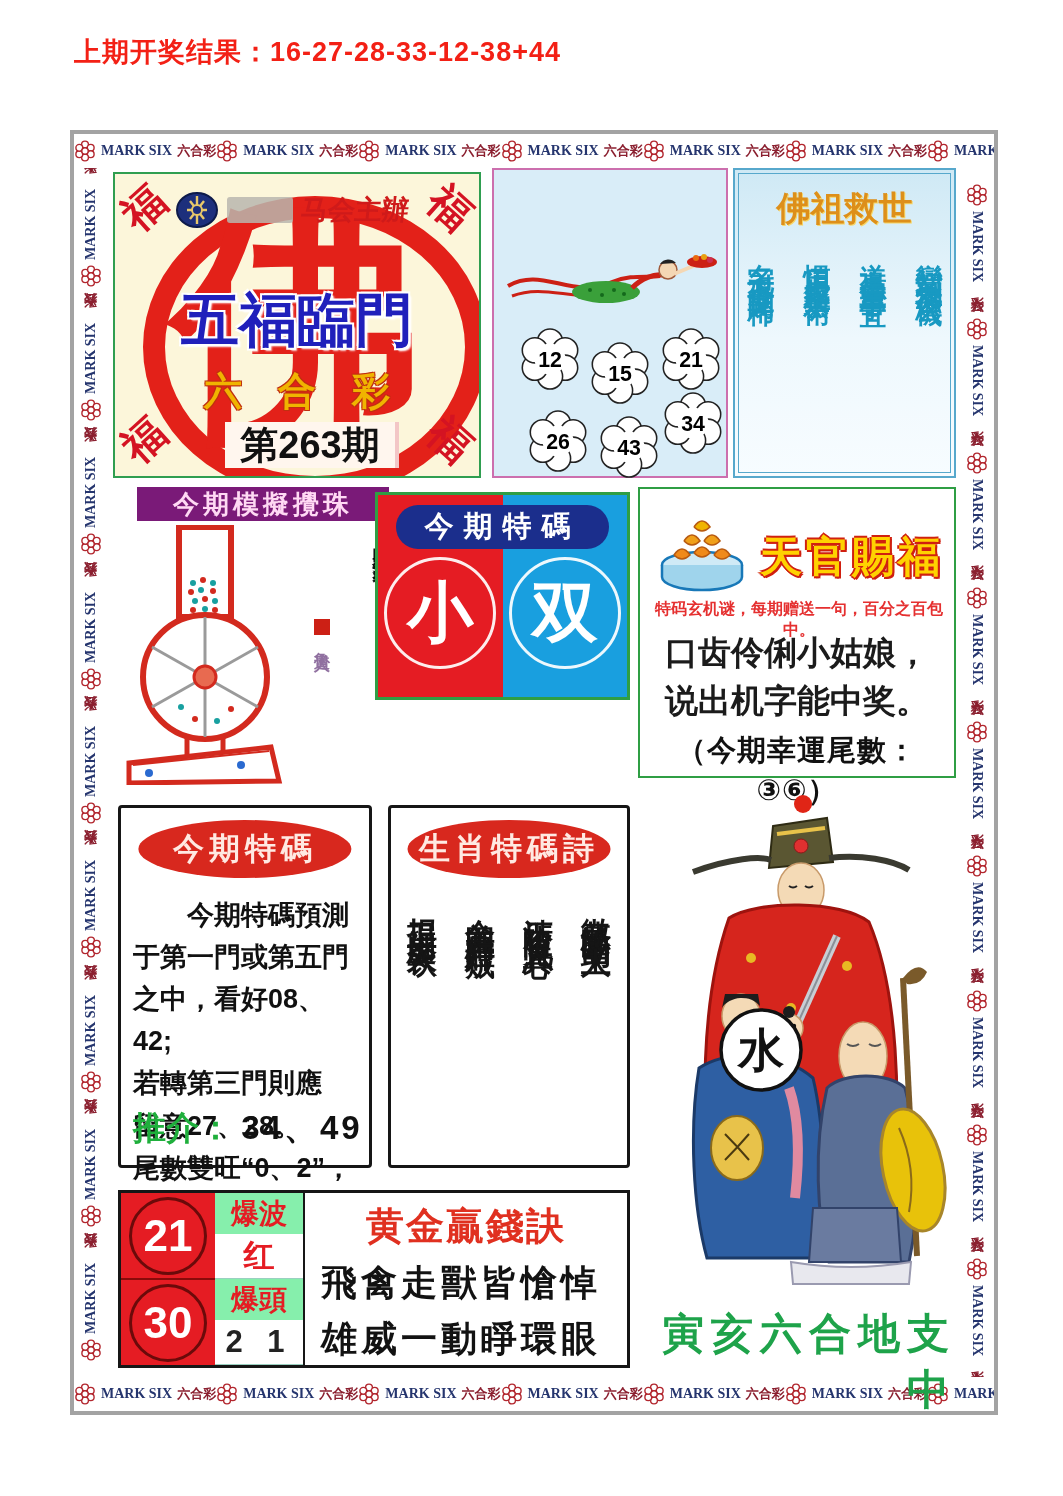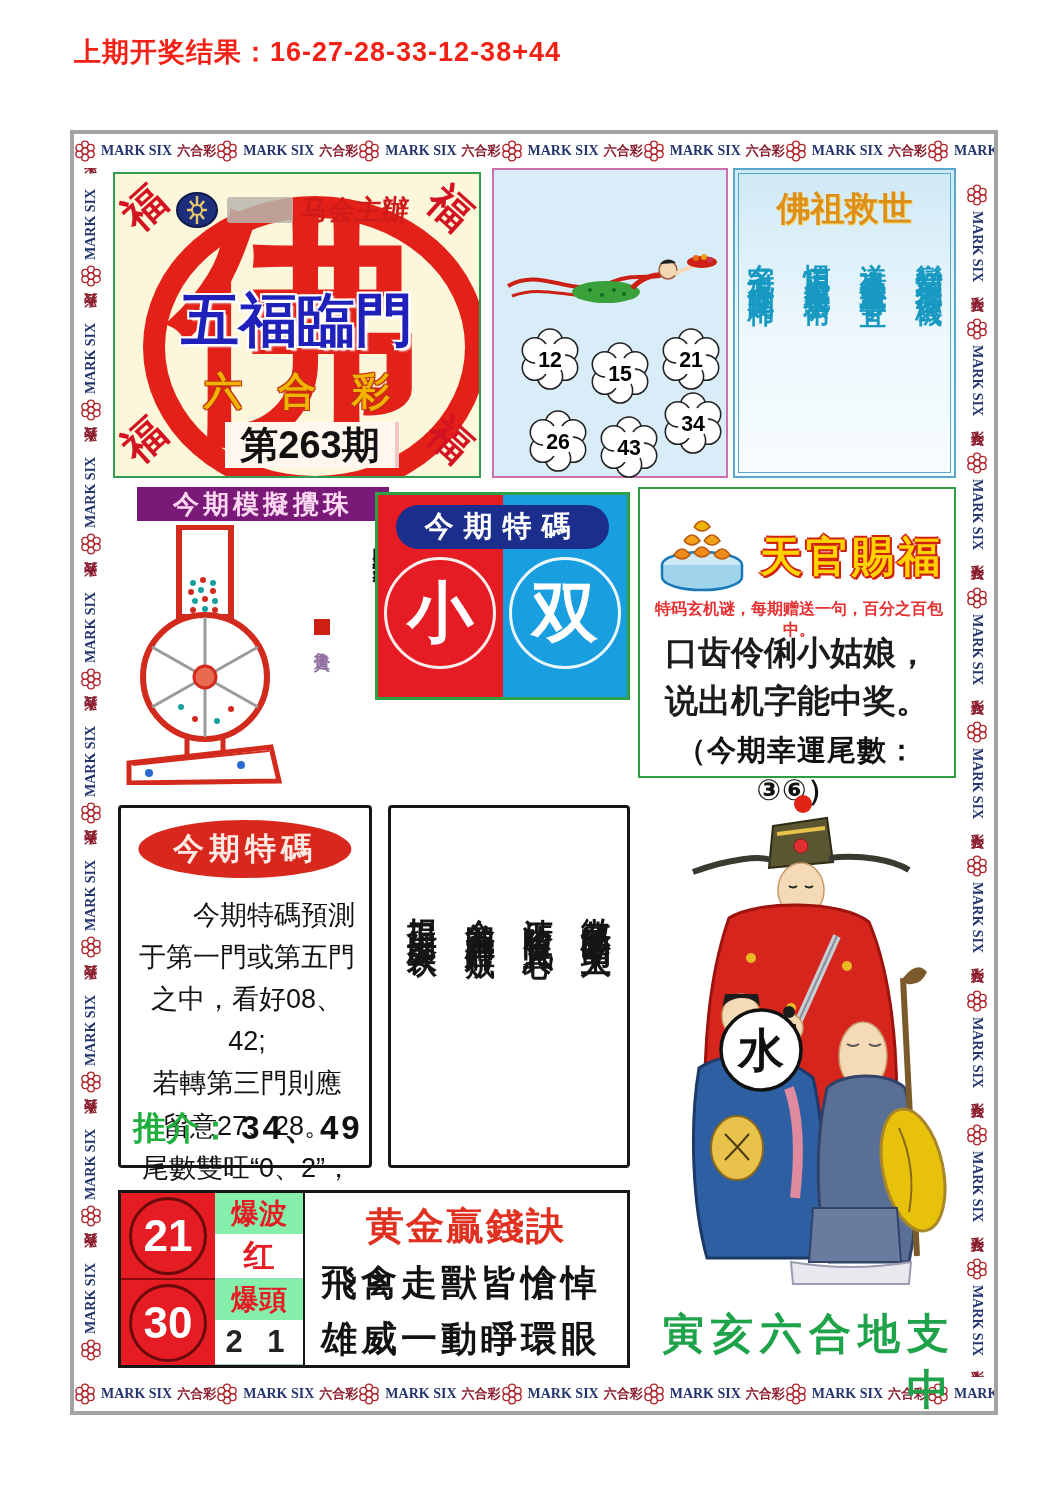--- a/index.html
+++ b/index.html
@@ -84,21 +84,21 @@
             text-shadow:2px 0 0 #d02010,-2px 0 0 #d02010,0 2px 0 #d02010,0 -2px 0 #d02010,2px 2px 0 #d02010;}
   .tg-sub{position:absolute;left:10px;top:110px;width:298px;text-align:center;font-size:16px;font-weight:bold;color:#e53030;}
   .tg-riddle{position:absolute;left:0;top:140px;width:100%;text-align:center;font-family:"DejaVu Serif",serif;
              font-size:33px;font-weight:bold;color:#1b1b1b;line-height:1.45;}
   .tg-tail{position:absolute;left:0;top:242px;width:100%;text-align:center;font-size:29px;font-weight:bold;color:#111;letter-spacing:1px;}
   
   .pred-box{left:10px;top:637px;width:254px;height:363px;border:3px solid #161616;border-radius:4px;background:#fff;}
   .zodiac-box{left:280px;top:637px;width:242px;height:363px;border:3px solid #161616;border-radius:4px;background:#fff;}
   .red-ellipse{position:absolute;left:50%;transform:translateX(-50%);top:12px;width:86%;height:58px;background:#d8281e;border-radius:50%;
                display:flex;align-items:center;justify-content:center;color:#ffe9e2;font-size:31px;font-weight:bold;letter-spacing:5px;}
-  .pred-lines{position:absolute;left:12px;top:86px;right:8px;font-size:27px;font-weight:400;color:#111;line-height:1.56;text-align:center;}
+  .pred-lines{position:absolute;left:12px;top:86px;right:8px;font-size:27px;font-weight:700;color:#111;line-height:1.56;}
   .pred-lines .indent{padding-left:54px;}
   .pred-reco{position:absolute;left:12px;bottom:14px;font-size:33px;font-weight:bold;}
   .reco-label{color:#1faf3c;} .reco-nums{color:#111;letter-spacing:3px;}
   .zodiac-cols{position:absolute;left:16px;right:16px;top:86px;bottom:14px;display:flex;justify-content:space-between;}
   .zodiac-cols .vcol{color:#151515;font-size:30px;letter-spacing:5px;font-weight:bold;}
   
   .expl-box{left:10px;top:1022px;width:512px;height:178px;border:3px solid #161616;background:#fff;display:flex;}
   .num-col{width:94px;display:flex;flex-direction:column;}
   .num-cell{flex:1;background:#e51c23;display:flex;align-items:center;justify-content:center;}
   .num-ring{width:72px;height:72px;border:3px solid #6b0a0a;border-radius:50%;display:flex;align-items:center;justify-content:center;
@@ -832,20 +832,21 @@
         <div>尾數雙旺“0、2”，</div>
         <div>單旺“5、9”。</div>
       </div>
       <div class="pred-reco">
         <span class="reco-label">推介：</span>
         <span class="reco-nums">34、49</span>
       </div>
     </div>
 
     <div class="zodiac-box">
+      <div class="red-ellipse">生肖特碼詩</div>
       <div class="zodiac-cols">
         <div class="vcol">捍卫门庭令人钦。</div>
         <div class="vcol">合并围困殪奸贼，</div>
         <div class="vcol">涉历险阻见真心。</div>
         <div class="vcol">微恶除凶助主人，</div>
       </div>
     </div>
 
     <div class="expl-box">
       <div class="num-col">

